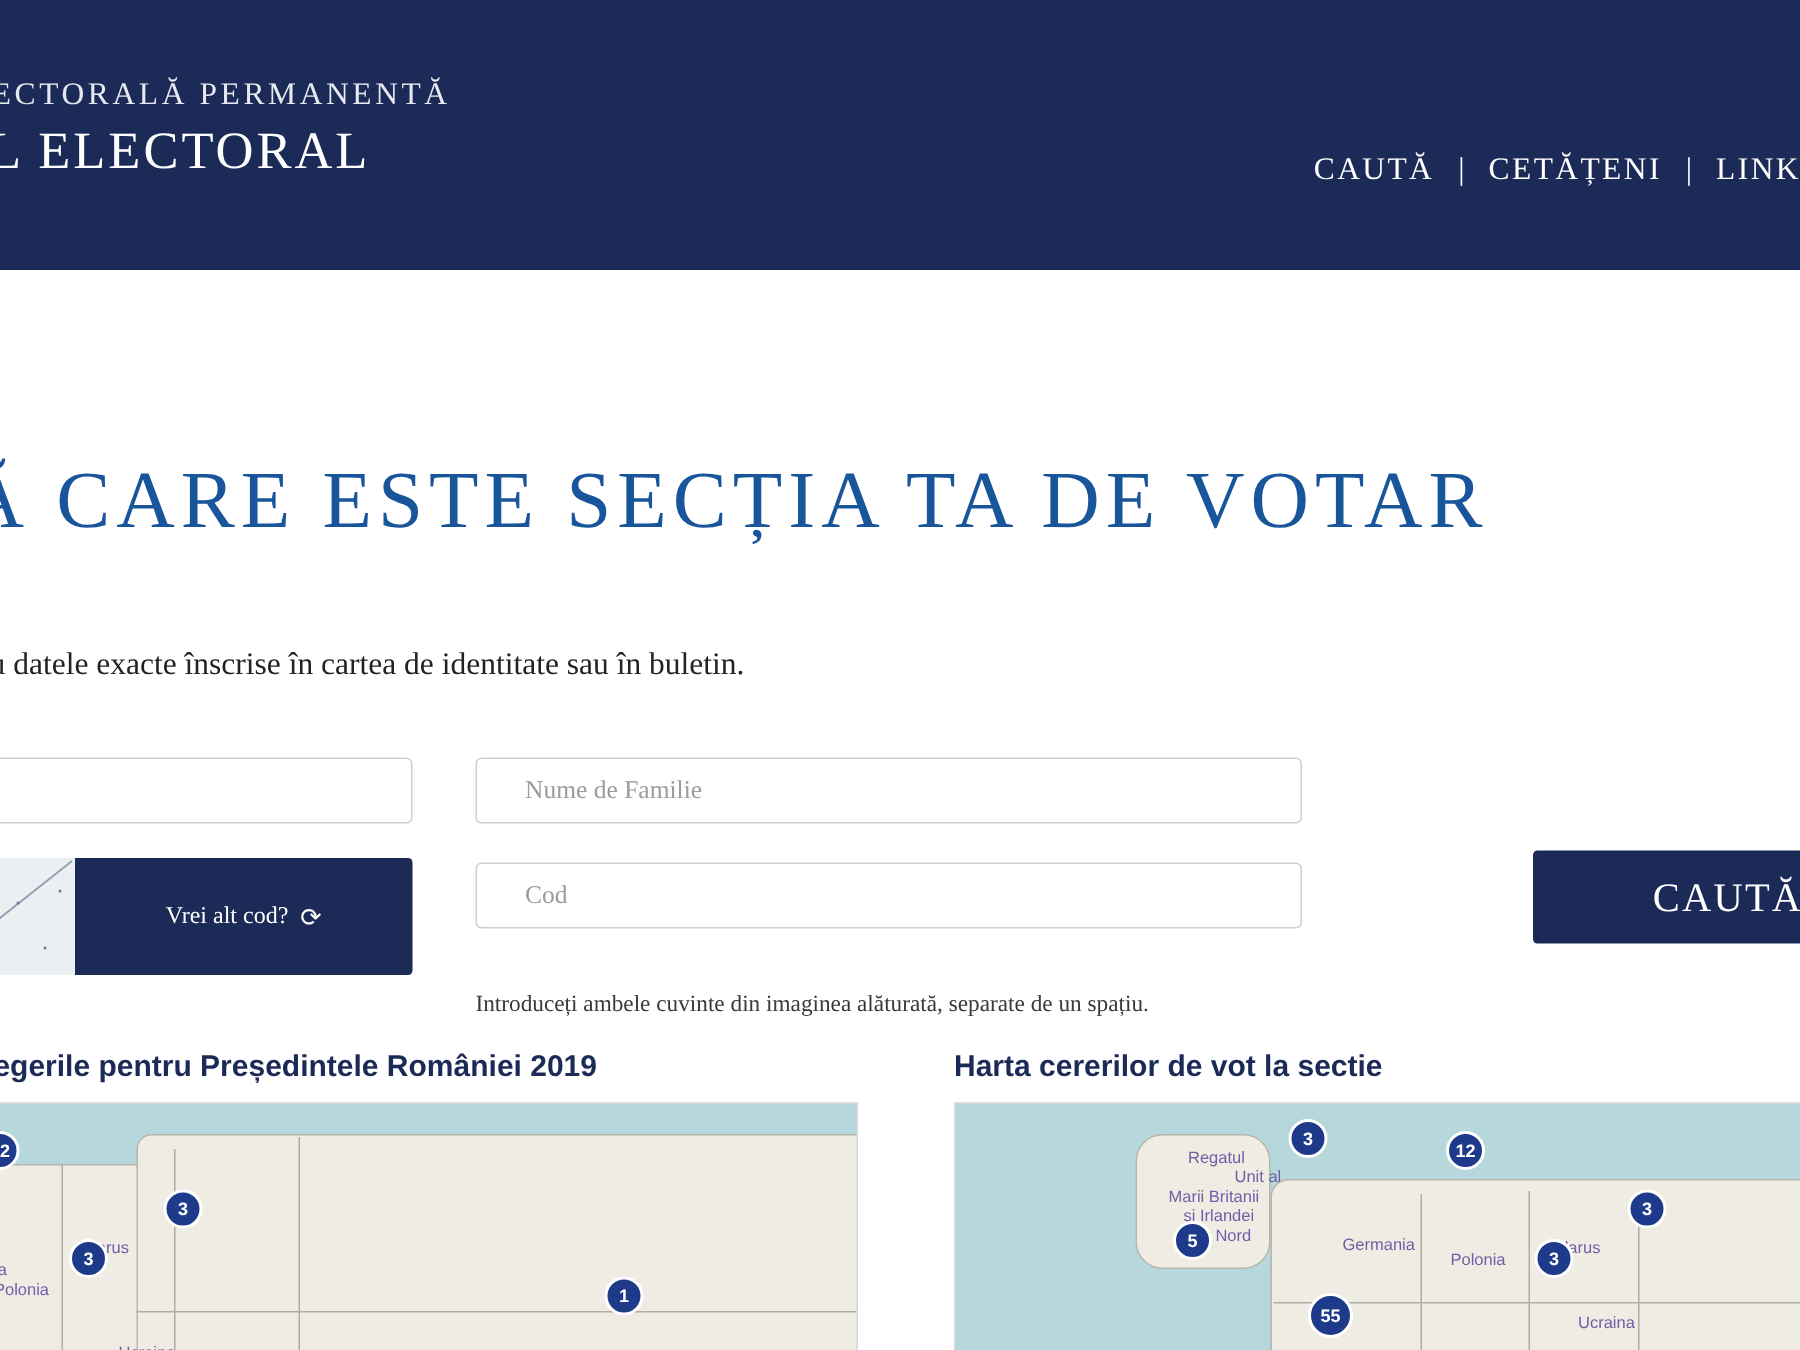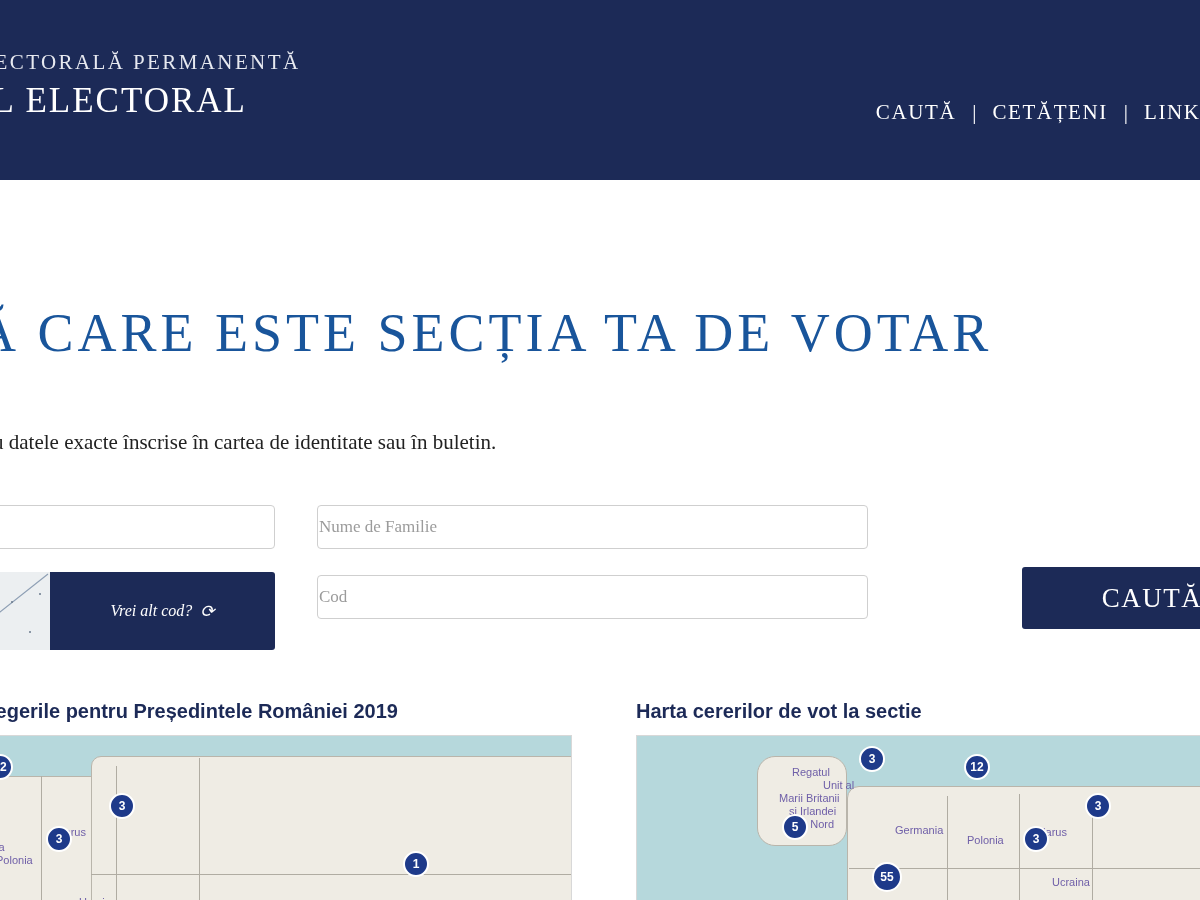--- a/index.html
+++ b/index.html
@@ -87,21 +87,21 @@
   .form-area { position: absolute; top: 325px; left: 0; width: 1200px; height: 190px; }
 
   .field {
     position: absolute;
     border: 1px solid #cfcfcf;
     border-radius: 4px;
     background: #ffffff;
     height: 44px;
     display: flex;
     align-items: center;
-    padding: 0 1px;
+    padding: 0 32px;
     font-size: 17px;
     color: #9b9b9b;
     font-family: "Liberation Serif", serif;
   }
   .field-firstname { left: -80px; top: 0px; width: 355px; }
   .field-lastname  { left: 317px; top: 0px; width: 551px; }
   .field-cod       { left: 317px; top: 70px; width: 551px; }
 
   .captcha-box {
     position: absolute;
@@ -125,21 +125,20 @@
     flex: 1;
     display: flex;
     align-items: center;
     justify-content: center;
     gap: 8px;
     color: #ffffff;
     font-size: 16px;
     font-family: "Liberation Serif", serif;
     cursor: pointer;
     white-space: nowrap;
-    font-style: italic;
   }
   .refresh-glyph { font-size: 17px; }
 
   .captcha-hint {
     position: absolute;
     left: 317px; top: 156px;
     font-size: 15.5px;
     color: #3a3a3a;
     font-family: "Liberation Serif", serif;
     white-space: nowrap;
@@ -260,20 +259,21 @@
             <circle cx="78" cy="68" r="1" fill="#6b7a8c"></circle>
             <circle cx="120" cy="22" r="1" fill="#6b7a8c"></circle>
           </svg>
         </div>
         <div class="captcha-refresh">
           <span>Vrei alt cod?</span>
           <span class="refresh-glyph">⟳</span>
         </div>
       </div>
 
+      <div class="captcha-hint">Introduceți ambele cuvinte din imaginea alăturată, separate de un spațiu.</div>
 
       <div class="search-button">CAUTĂ</div>
     </div>
 
     <div class="cards">
 
       <div class="card card-left">
         <div class="card-title">e la alegerile pentru Președintele României 2019</div>
         <div class="map-frame">
           <div class="landmass" style="left:-20px; top:40px; width:200px; height:300px; border-radius:14px;"></div>

